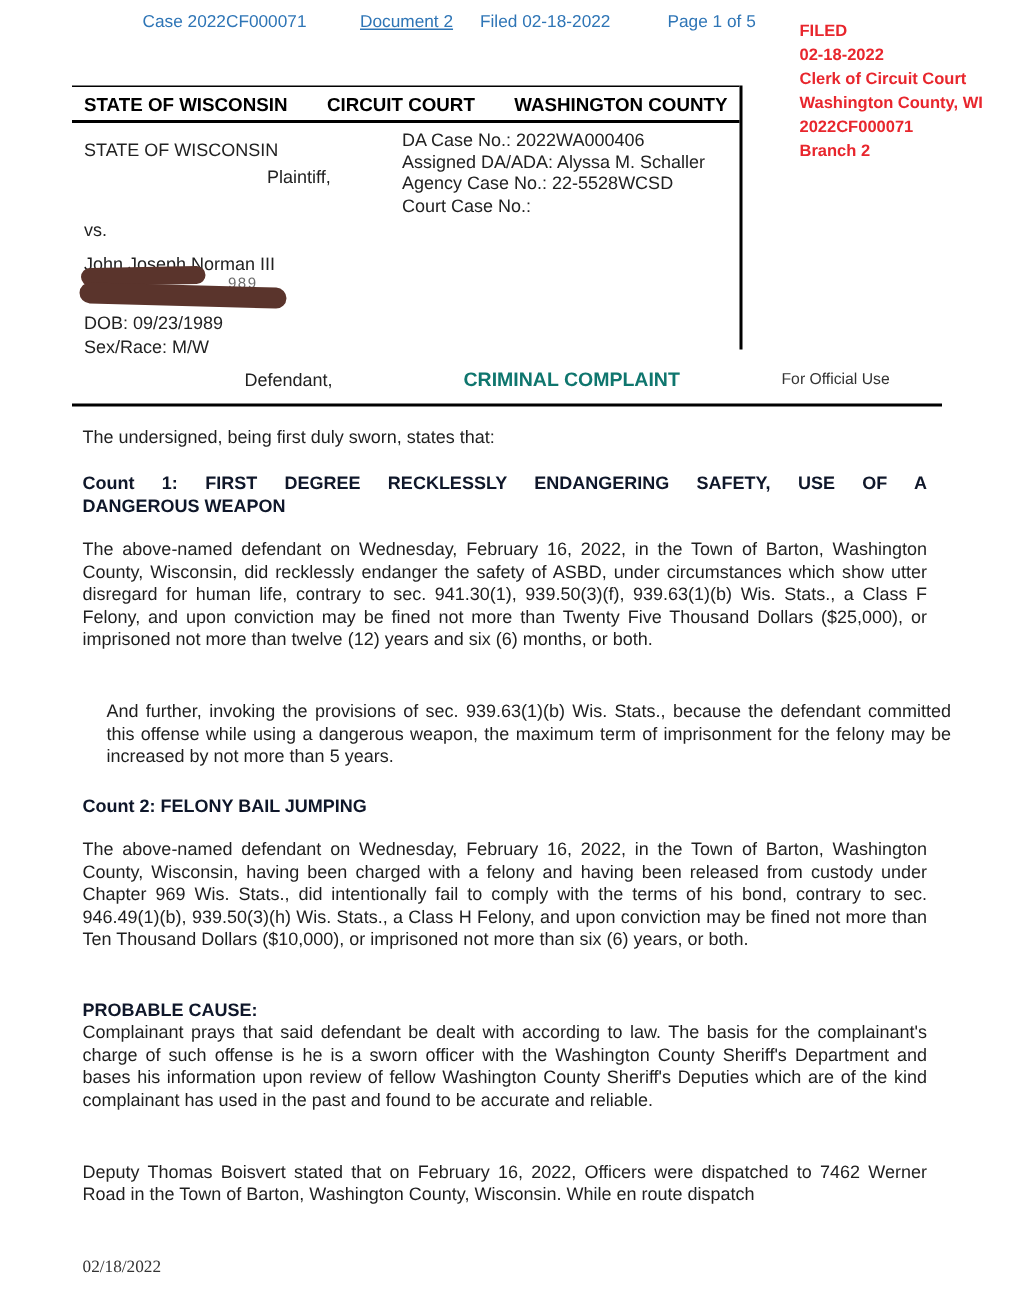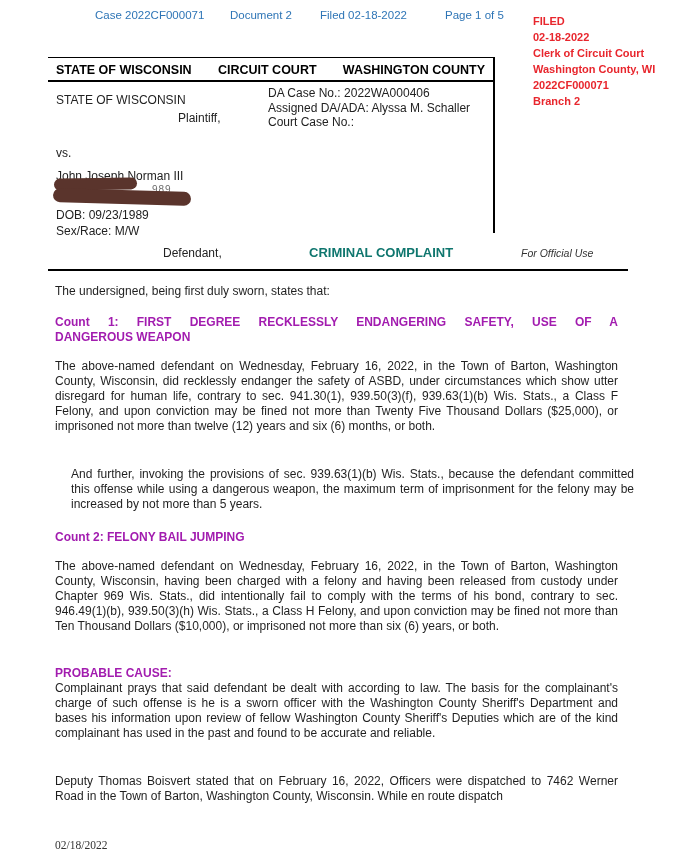--- a/index.html
+++ b/index.html
@@ -10,21 +10,21 @@
     color:#222;
     position:relative;
     overflow:hidden;
   }
   .page{position:absolute;inset:0;}
 
   
   .doc-meta{position:absolute;top:9px;left:0;width:100%;font-size:11.5px;color:#2e75b6;}
   .doc-meta span{position:absolute;white-space:nowrap;}
   .meta-case{left:95px;}
-  .meta-doc{left:230px;}
+  .meta-doc{left:240px;text-decoration:underline;}
   .meta-filed{left:320px;}
   .meta-page{left:445px;}
 
   
   .stamp{position:absolute;left:533px;top:14px;width:128px;color:#e8262d;font-weight:bold;font-size:11px;line-height:14.5px;}
   .stamp-line{margin-bottom:1.5px;}
   .stamp-line:nth-child(5),
   .stamp-line:nth-child(7){margin-top:0;}
 
   
@@ -42,26 +42,26 @@
   .vs{position:absolute;left:8px;top:89px;}
   .defendant-name{position:absolute;left:8px;top:112px;}
   .redacted-fragment{position:absolute;left:104px;top:127px;font-size:10px;color:#6b6b6b;letter-spacing:1px;}
   .redaction{position:absolute;background:#5a342c;}
   .bar1{left:6px;top:121px;width:83px;height:12px;border-radius:6px;transform:rotate(-1deg);}
   .bar2{left:5px;top:133px;width:138px;height:14px;border-radius:7px;transform:rotate(1.6deg);}
   .dob{position:absolute;left:8px;top:151px;}
   .sexrace{position:absolute;left:8px;top:167px;}
   .defendant-role{position:absolute;left:115px;top:189px;}
   .doc-title{position:absolute;left:261px;top:188px;font-weight:bold;font-size:13px;color:#0f766e;white-space:nowrap;}
-  .official-use{position:absolute;left:473px;top:190px;font-style:italic;font-size:10.5px;color:#333;}
+  .official-use{position:absolute;left:473px;top:190px;font-size:10.5px;color:#333;}
 
   
   .bodyblock{position:absolute;left:55px;width:563px;font-size:12px;line-height:15.1px;color:#1f1f1f;}
   .just{text-align:justify;}
-  .bold{font-weight:bold;color:#a21caf;}
+  .bold{font-weight:bold;color:#0f172a;}
   .force-just{text-align:justify;text-align-last:justify;}
   .intro{top:284px;}
   .count1-heading{top:315px;}
   .para1{top:359px;}
   .para2{top:467px;margin-left:16px;}
   .count2-heading{top:530px;}
   .para3{top:559px;}
   .pc-heading{top:666px;}
   .para4{top:681px;}
   .para5{top:774px;}
@@ -105,20 +105,21 @@
       <div class="redaction bar1"></div>
       <div class="redaction bar2"></div>
       <div class="dob">DOB: 09/23/1989</div>
       <div class="sexrace">Sex/Race: M/W</div>
       <div class="defendant-role">Defendant,</div>
       <div class="doc-title">CRIMINAL COMPLAINT</div>
     </div>
     <div class="case-info">
       <div>DA Case No.: 2022WA000406</div>
       <div>Assigned DA/ADA: Alyssa M. Schaller</div>
+      <div>Agency Case No.: 22-5528WCSD</div>
       <div>Court Case No.:</div>
     </div>
     <div class="official-use">For Official Use</div>
   </div>
 
   <div class="bodyblock intro">The undersigned, being first duly sworn, states that:</div>
 
   <div class="bodyblock count1-heading">
     <div class="bold force-just">Count 1: FIRST DEGREE RECKLESSLY ENDANGERING SAFETY, USE OF A</div>
     <div class="bold">DANGEROUS WEAPON</div>

